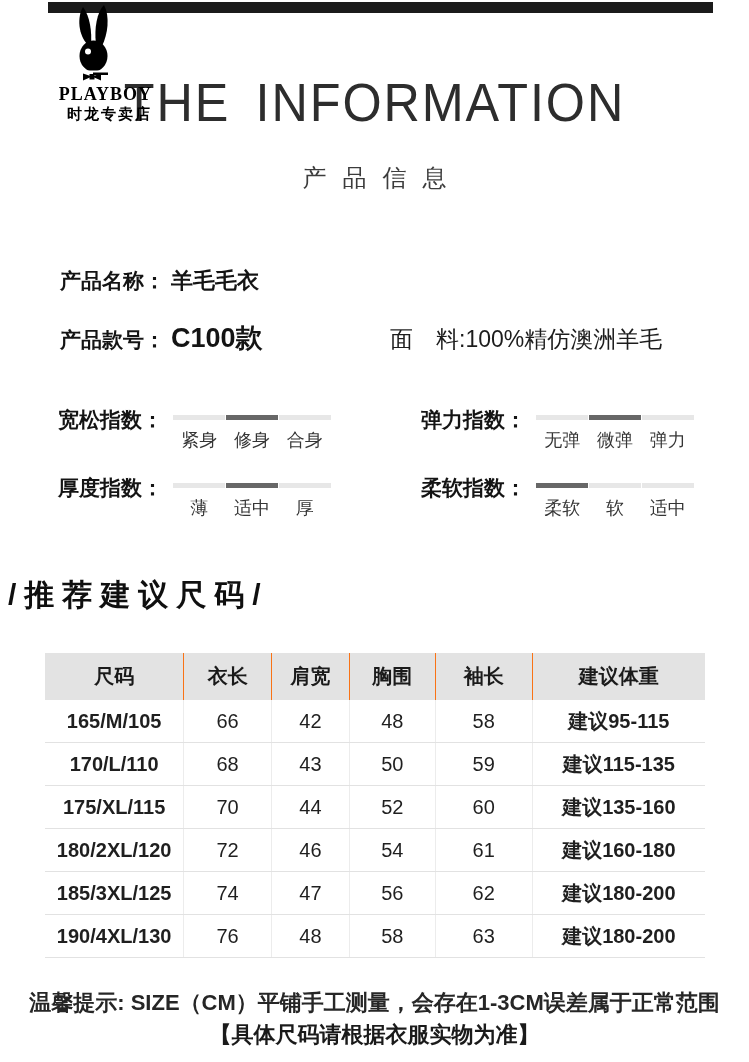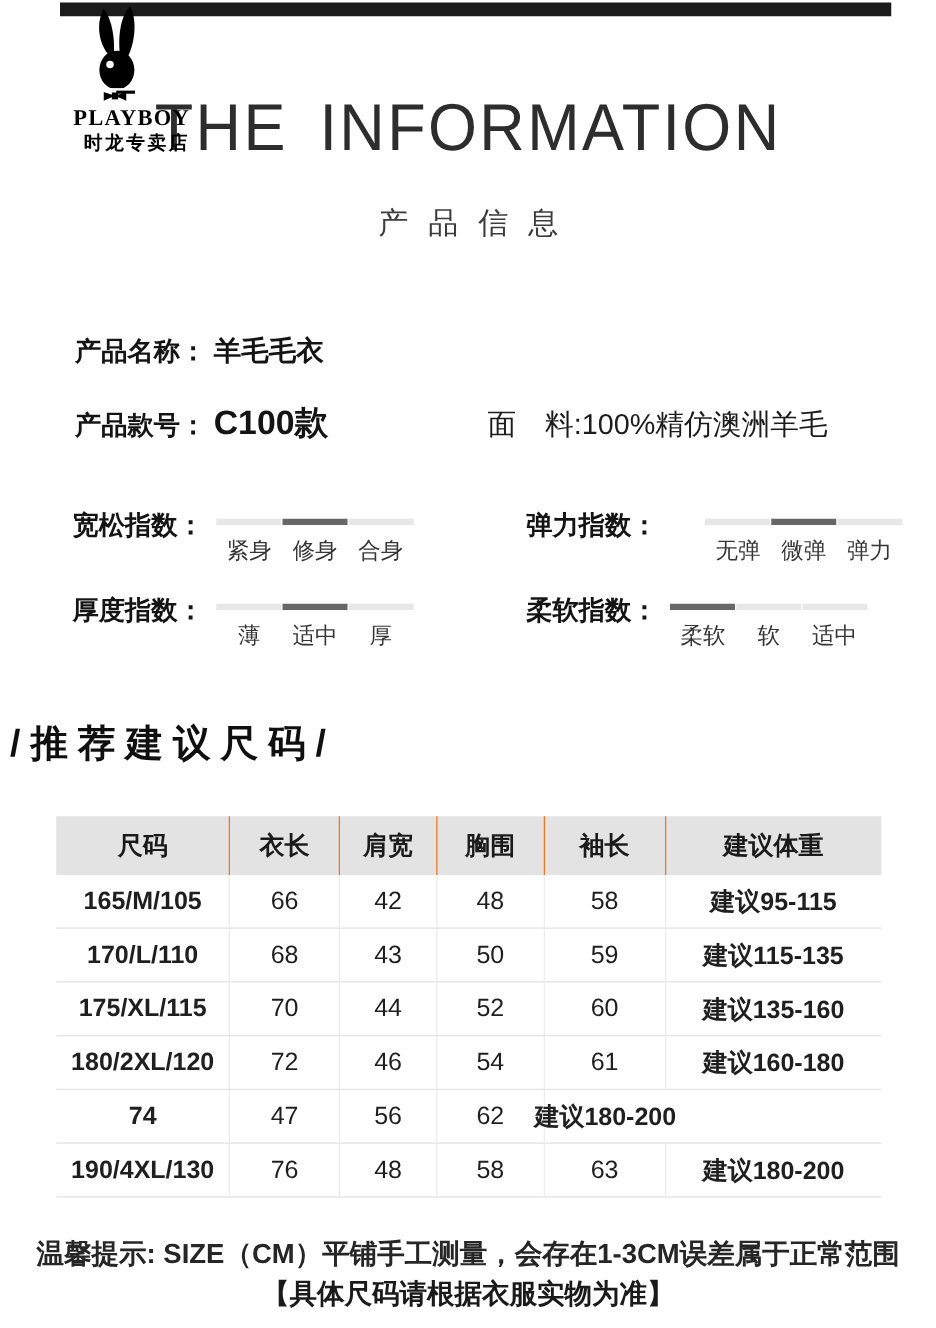--- a/index.html
+++ b/index.html
@@ -36,21 +36,21 @@
   .prod-model{left:60px;top:320px;}
   .prod-label{font-size:21px;font-weight:700;color:var(--text_dark);white-space:nowrap;}
   .prod-value{font-size:22px;font-weight:700;color:var(--text_dark);white-space:nowrap;}
   .model-value{font-size:27px;}
   .fabric{position:absolute;left:390px;top:324px;font-size:23px;font-weight:500;color:#1c1c1c;white-space:nowrap;}
 
   
   .index-block{position:absolute;display:flex;align-items:flex-start;}
   .idx-0{left:58px;top:406px;}
   .idx-1{left:58px;top:474px;}
-  .idx-2{left:421px;top:406px;gap:28px;}
+  .idx-2{left:421px;top:406px;}
   .idx-3{left:421px;top:474px;}
   .index-label{font-size:21px;font-weight:700;color:var(--text_dark);white-space:nowrap;margin-right:10px;}
   .index-right{width:158px;}
   .index-bar{display:flex;height:5px;margin-top:9px;}
   .seg{flex:1;background:var(--bar_light);margin-right:1px;}
   .seg:last-child{margin-right:0;}
   .seg.active{background:var(--bar_dark);}
   .index-options{display:flex;margin-top:8px;}
   .opt{flex:1;text-align:center;font-size:18px;font-weight:500;color:#353535;white-space:nowrap;}
 
@@ -214,20 +214,21 @@
         </div>
         <div class="t-row">
           <div class="cell">180/2XL/120</div>
           <div class="cell">72</div>
           <div class="cell">46</div>
           <div class="cell">54</div>
           <div class="cell">61</div>
           <div class="cell">建议160-180</div>
         </div>
         <div class="t-row">
+          <div class="cell">185/3XL/125</div>
           <div class="cell">74</div>
           <div class="cell">47</div>
           <div class="cell">56</div>
           <div class="cell">62</div>
           <div class="cell">建议180-200</div>
         </div>
         <div class="t-row">
           <div class="cell">190/4XL/130</div>
           <div class="cell">76</div>
           <div class="cell">48</div>

